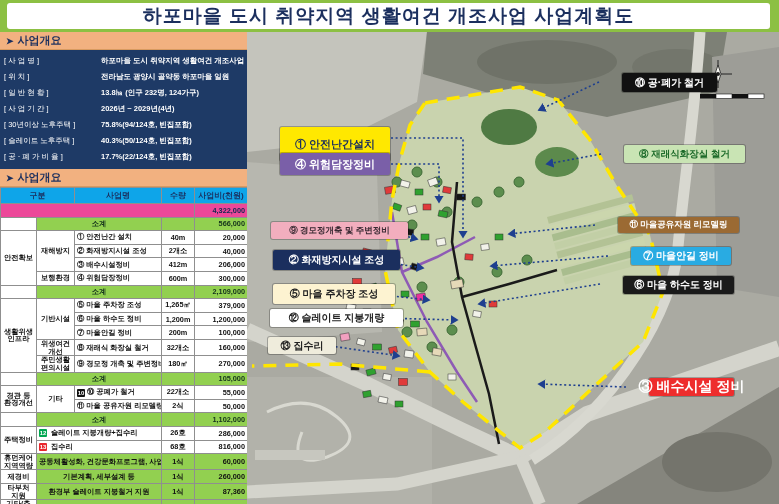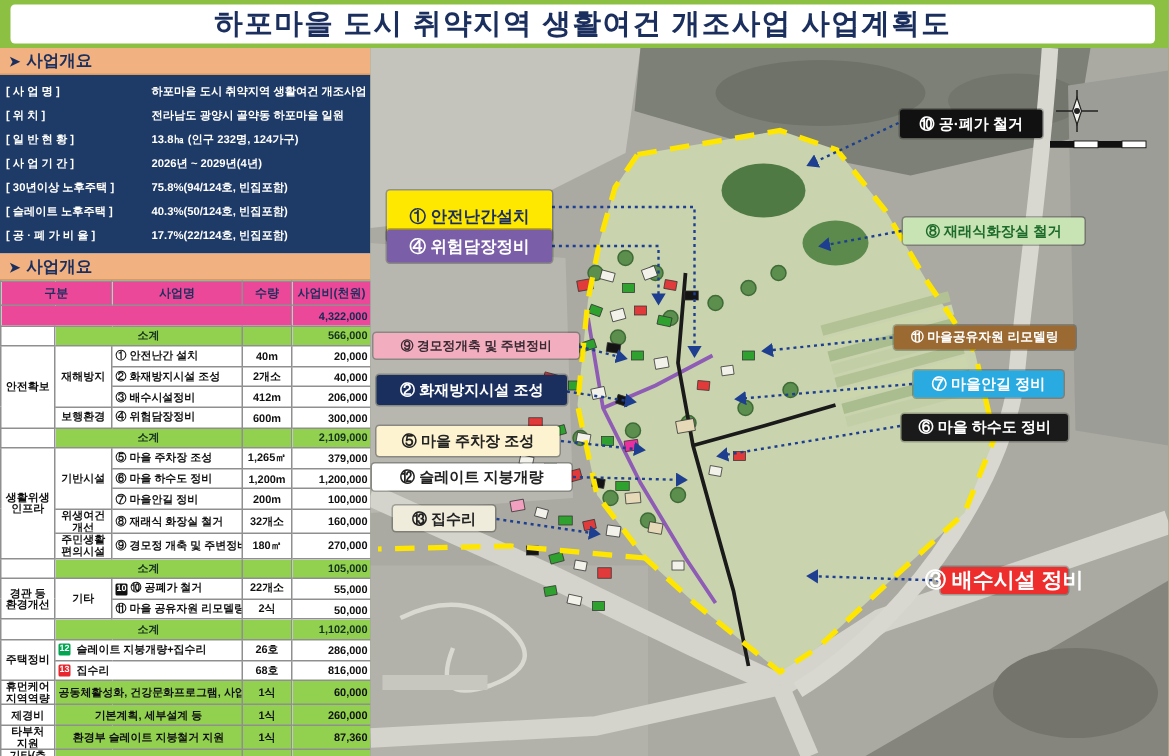--- a/index.html
+++ b/index.html
@@ -9,42 +9,42 @@
   #titlebox{position:absolute;left:7px;top:3px;width:763px;height:26px;background:#ffffff;border-radius:3px;
             display:flex;align-items:center;justify-content:center;}
   #titlebox .t{color:#1b2f5e;font-weight:bold;font-size:19px;letter-spacing:1px;}
   
   #leftpanel{position:absolute;left:0;top:32px;width:247px;height:472px;background:#ffffff;}
   .sec-header{height:17px;background:#f2b180;color:#1b2f5e;font-weight:bold;font-size:11px;
               display:flex;align-items:center;padding-left:6px;border-bottom:1px solid #d89a60;}
   .sec-header .arrow{margin-right:4px;font-size:9px;}
   #infobox{background:#1e3a66;padding:3px 0 2px 0;height:114px;}
   .info-row{display:flex;align-items:center;height:16px;}
-  .info-label{width:97px;color:#ffffff;font-weight:bold;font-size:7.5px;padding-left:4px;white-space:nowrap;}
+  .info-label{width:97px;color:#ffffff;font-weight:normal;font-size:7.5px;padding-left:4px;white-space:nowrap;}
   .info-value{color:#ffffff;font-weight:bold;font-size:7.5px;white-space:nowrap;}
   
   #budget{width:247px;border-collapse:collapse;table-layout:fixed;}
   #budget td{border:1px solid #8f8f8f;font-size:7.3px;color:#111;overflow:hidden;white-space:nowrap;
              height:12.6px;padding:0 2px;text-align:center;vertical-align:middle;font-weight:bold;}
-  #budget td.hdr{background:#ec4899;color:#1b2f5e;font-size:8px;height:15px;margin-left:27px;}
+  #budget td.hdr{background:#0ea5e9;color:#1b2f5e;font-size:8px;height:15px;margin-left:27px;}
   #budget td.total{background:#ec4899;color:#102a52;text-align:right;}
   #budget td.sub{background:#92d050;color:#14321c;}
   #budget td.amt{text-align:right;}
   #budget td.name{text-align:left;}
   #budget td.grp{white-space:pre-line;line-height:1.05;}
   #budget td.green{background:#92d050;}
   .chip{display:inline-block;width:8px;height:8px;line-height:8px;font-size:6px;color:#fff;text-align:center;
         border-radius:1px;margin-right:2px;vertical-align:middle;}
   .chip-black{background:#111;}
   .chip-green{background:#00a650;}
   .chip-red{background:#e8262d;}
   
   #map{position:absolute;left:247px;top:32px;width:532px;height:472px;background:#a9a9a1;}
   .callout{position:absolute;display:flex;align-items:center;justify-content:center;font-weight:bold;
-           white-space:nowrap;border-radius:2px;box-shadow:0 0 0 1px rgba(0,0,0,.25);z-index:5;}
+           white-space:nowrap;border-radius:2px;box-shadow:0 0 0 1px rgba(0,0,0,.25);z-index:5;margin-left:22px;}
 </style>
 </head>
 <body>
 
 <div id="titlebar">
   <div id="titlebox">
     <span class="t">하포마을 도시 취약지역 생활여건 개조사업 사업계획도</span>
   </div>
 </div>
 
@@ -388,20 +388,20 @@
   </svg>
 </div>
 
 <div id="callouts">
     <div class="callout" style="left: 258px; top: 127px; width: 110px; height: 34px; background: rgb(255, 232, 0); color: rgb(27, 47, 94); font-size: 11px;">① 안전난간설치</div>
     <div class="callout" style="left: 258px; top: 153px; width: 110px; height: 22px; background: rgb(122, 95, 168); color: rgb(255, 255, 255); font-size: 11px;">④ 위험담장정비</div>
     <div class="callout" style="left: 249px; top: 222px; width: 137px; height: 17px; background: rgb(242, 174, 190); color: rgb(58, 42, 51); font-size: 8.5px;">⑨ 경모정개축 및 주변정비</div>
     <div class="callout" style="left: 251px; top: 250px; width: 127px; height: 20px; background: rgb(27, 47, 94); color: rgb(255, 255, 255); font-size: 10px;">② 화재방지시설 조성</div>
     <div class="callout" style="left: 251px; top: 284px; width: 122px; height: 20px; background: rgb(253, 243, 209); color: rgb(34, 34, 34); font-size: 10px;">⑤ 마을 주차장 조성</div>
     <div class="callout" style="left: 248px; top: 309px; width: 133px; height: 18px; background: rgb(255, 255, 255); color: rgb(34, 34, 34); font-size: 10px;">⑫ 슬레이트 지붕개량</div>
-    <div class="callout" style="left: 262px; top: 337px; width: 68px; height: 17px; background: rgb(239, 236, 220); color: rgb(34, 34, 34); font-size: 10px;">⑬ 집수리</div>
+    <div class="callout" style="left: 246px; top: 337px; width: 68px; height: 17px; background: rgb(239, 236, 220); color: rgb(34, 34, 34); font-size: 10px;">⑬ 집수리</div>
     <div class="callout" style="left: 600px; top: 73px; width: 95px; height: 19px; background: rgb(17, 17, 17); color: rgb(255, 255, 255); font-size: 10px;">⑩ 공·폐가 철거</div>
     <div class="callout" style="left: 602px; top: 145px; width: 121px; height: 18px; background: rgb(201, 228, 180); color: rgb(29, 107, 42); font-size: 9.5px;">⑧ 재래식화장실 철거</div>
     <div class="callout" style="left: 596px; top: 217px; width: 121px; height: 16px; background: rgb(155, 106, 51); color: rgb(255, 255, 255); font-size: 8.5px;">⑪ 마을공유자원 리모델링</div>
     <div class="callout" style="left: 609px; top: 247px; width: 100px; height: 18px; background: rgb(41, 171, 226); color: rgb(255, 255, 255); font-size: 10px;">⑦ 마을안길 정비</div>
     <div class="callout" style="left: 601px; top: 276px; width: 111px; height: 18px; background: rgb(26, 26, 26); color: rgb(255, 255, 255); font-size: 10px;">⑥ 마을 하수도 정비</div>
     <div class="callout" style="left: 627px; top: 378px; width: 85px; height: 18px; background: rgb(238, 45, 45); color: rgb(255, 255, 255); font-size: 14px;">③ 배수시설 정비</div>
   </div>
 
 </body></html>

